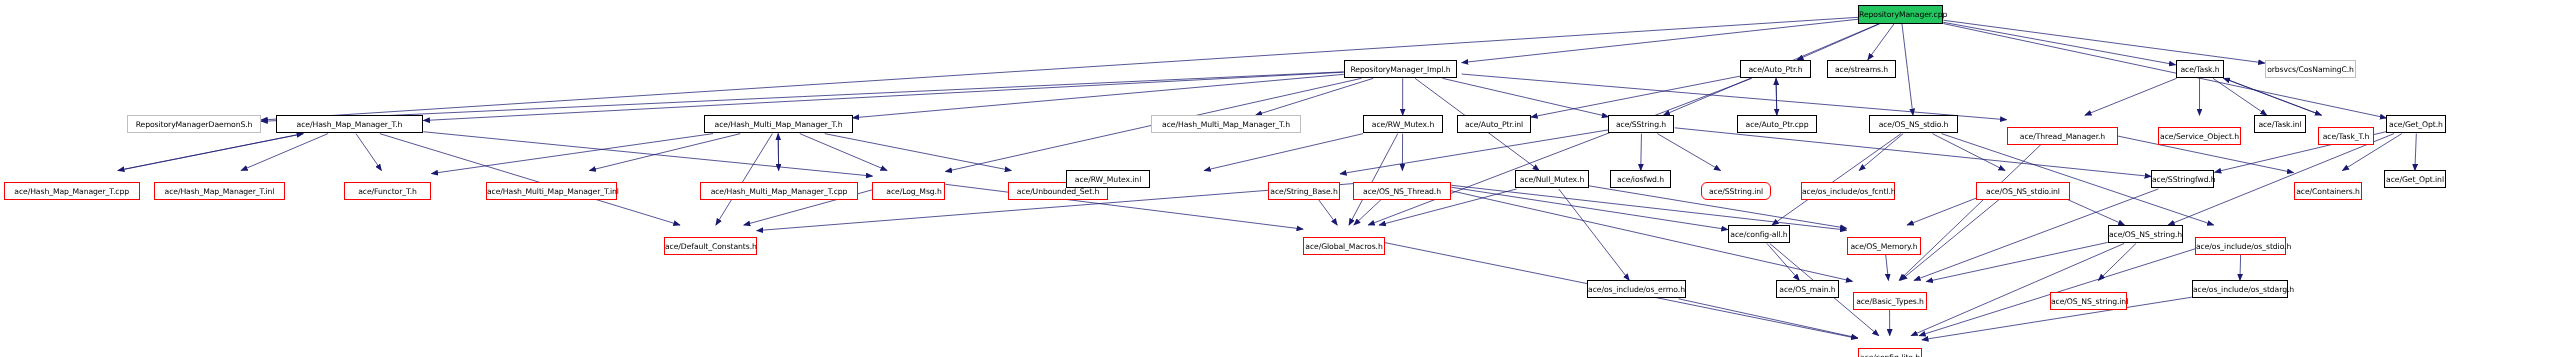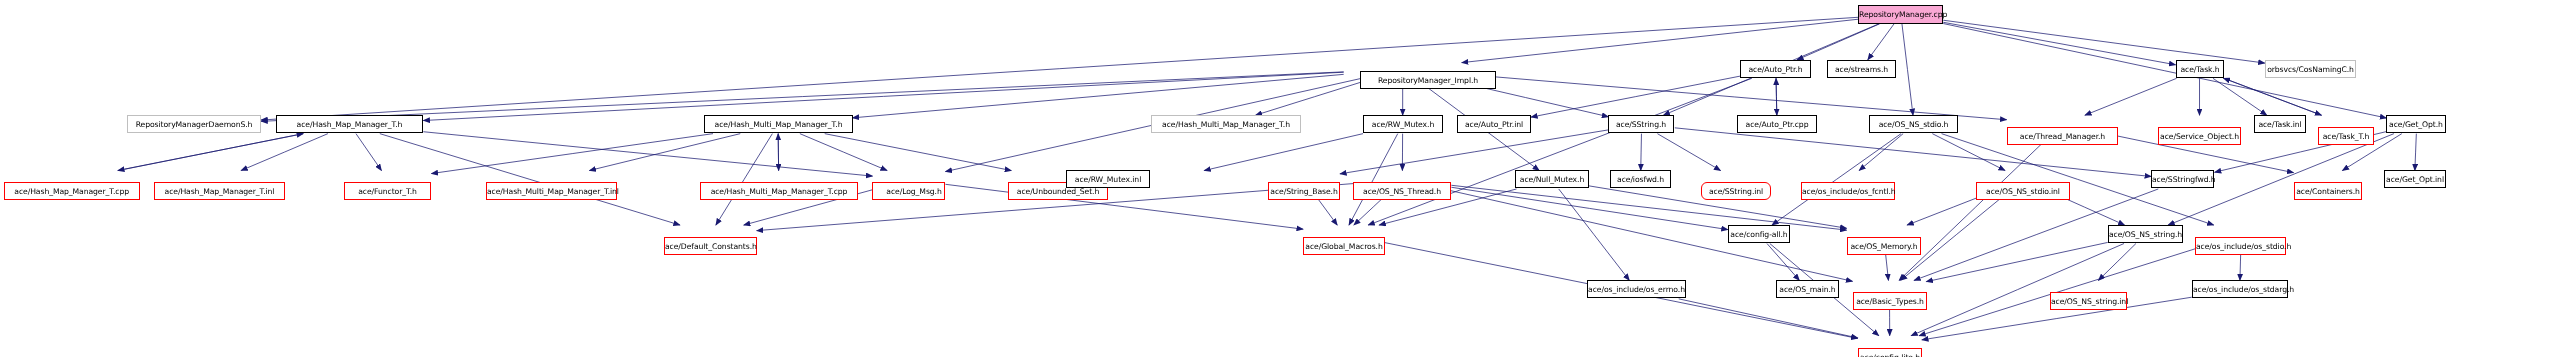--- a/index.html
+++ b/index.html
@@ -4,21 +4,21 @@
 <style>
   html, body { margin:0; padding:0; background:#ffffff; }
   body { width:2576px; height:358px; position:relative; overflow:hidden; font-family:"DejaVu Sans", sans-serif; }
   #graph { position:absolute; left:0; top:0; width:2576px; height:358px; }
   .node {
     position:absolute; height:18.4px; box-sizing:border-box;
     border:0.7px solid #000; background:#fff;
     font-size:7.7px; line-height:17px; text-align:center; white-space:nowrap;
     color:#000; letter-spacing:-0.1px;
   }
-  .node.root { background:#f9a8d4; }
+  .node.root { background:#22c55e; }
   .node.missing { border-color:#bfbfbf; }
   .node.truncated { border-color:#ff0000;margin-top:12px; }
   svg { position:absolute; left:0; top:0; }
 </style>
 </head>
 <body>
 
 <div id="graph">
   <svg id="edges" width="2576" height="358" viewBox="0 0 3493 485">
       <defs>
@@ -106,21 +106,21 @@
       <path d="M2880.1,330.0 Q2735.8,392.5 2591.4,455.0" stroke="#191970" stroke-width="1" fill="none" marker-end="url(#arr)"></path>
       <path d="M3038.7,330.0 Q3038.0,355.0 3037.3,380.0" stroke="#191970" stroke-width="1" fill="none" marker-end="url(#arr)"></path>
       <path d="M2999.3,330.0 Q2800.8,392.5 2602.2,455.0" stroke="#191970" stroke-width="1" fill="none" marker-end="url(#arr)"></path>
       <path d="M1878.0,328.8 Q2198.5,393.7 2519.0,458.7" stroke="#191970" stroke-width="1" fill="none" marker-end="url(#arr)"></path>
       <path d="M2276.3,405.0 Q2397.6,431.5 2519.0,458.0" stroke="#191970" stroke-width="1" fill="none" marker-end="url(#arr)"></path>
       <path d="M2562.1,405.0 Q2562.3,430.0 2562.4,455.0" stroke="#191970" stroke-width="1" fill="none" marker-end="url(#arr)"></path>
       <path d="M2972.0,402.8 Q2789.0,431.7 2606.0,460.6" stroke="#191970" stroke-width="1" fill="none" marker-end="url(#arr)"></path>
     </svg>
   <div id="nodes">
       <div class="node root" style="left: 1858px; top: 5.2px; width: 85px;">RepositoryManager.cpp</div>
-      <div class="node normal" style="left: 1344px; top: 71px; width: 136px; margin-left: 16px;">RepositoryManager_Impl.h</div>
+      <div class="node normal" style="left: 1344px; top: 60px; width: 113px;">RepositoryManager_Impl.h</div>
       <div class="node normal" style="left: 1740px; top: 60px; width: 71px;">ace/Auto_Ptr.h</div>
       <div class="node normal" style="left: 1827px; top: 60px; width: 69px;">ace/streams.h</div>
       <div class="node normal" style="left: 2176px; top: 60px; width: 48px;">ace/Task.h</div>
       <div class="node missing" style="left: 2265px; top: 60px; width: 91px;">orbsvcs/CosNamingC.h</div>
       <div class="node missing" style="left: 127px; top: 115px; width: 134px;">RepositoryManagerDaemonS.h</div>
       <div class="node normal" style="left: 276px; top: 115px; width: 147px;">ace/Hash_Map_Manager_T.h</div>
       <div class="node normal" style="left: 704px; top: 115px; width: 149px;">ace/Hash_Multi_Map_Manager_T.h</div>
       <div class="node missing" style="left: 1151px; top: 115px; width: 150px;">ace/Hash_Multi_Map_Manager_T.h</div>
       <div class="node normal" style="left: 1363px; top: 115px; width: 80px;">ace/RW_Mutex.h</div>
       <div class="node normal" style="left: 1457px; top: 115px; width: 74px;">ace/Auto_Ptr.inl</div>

